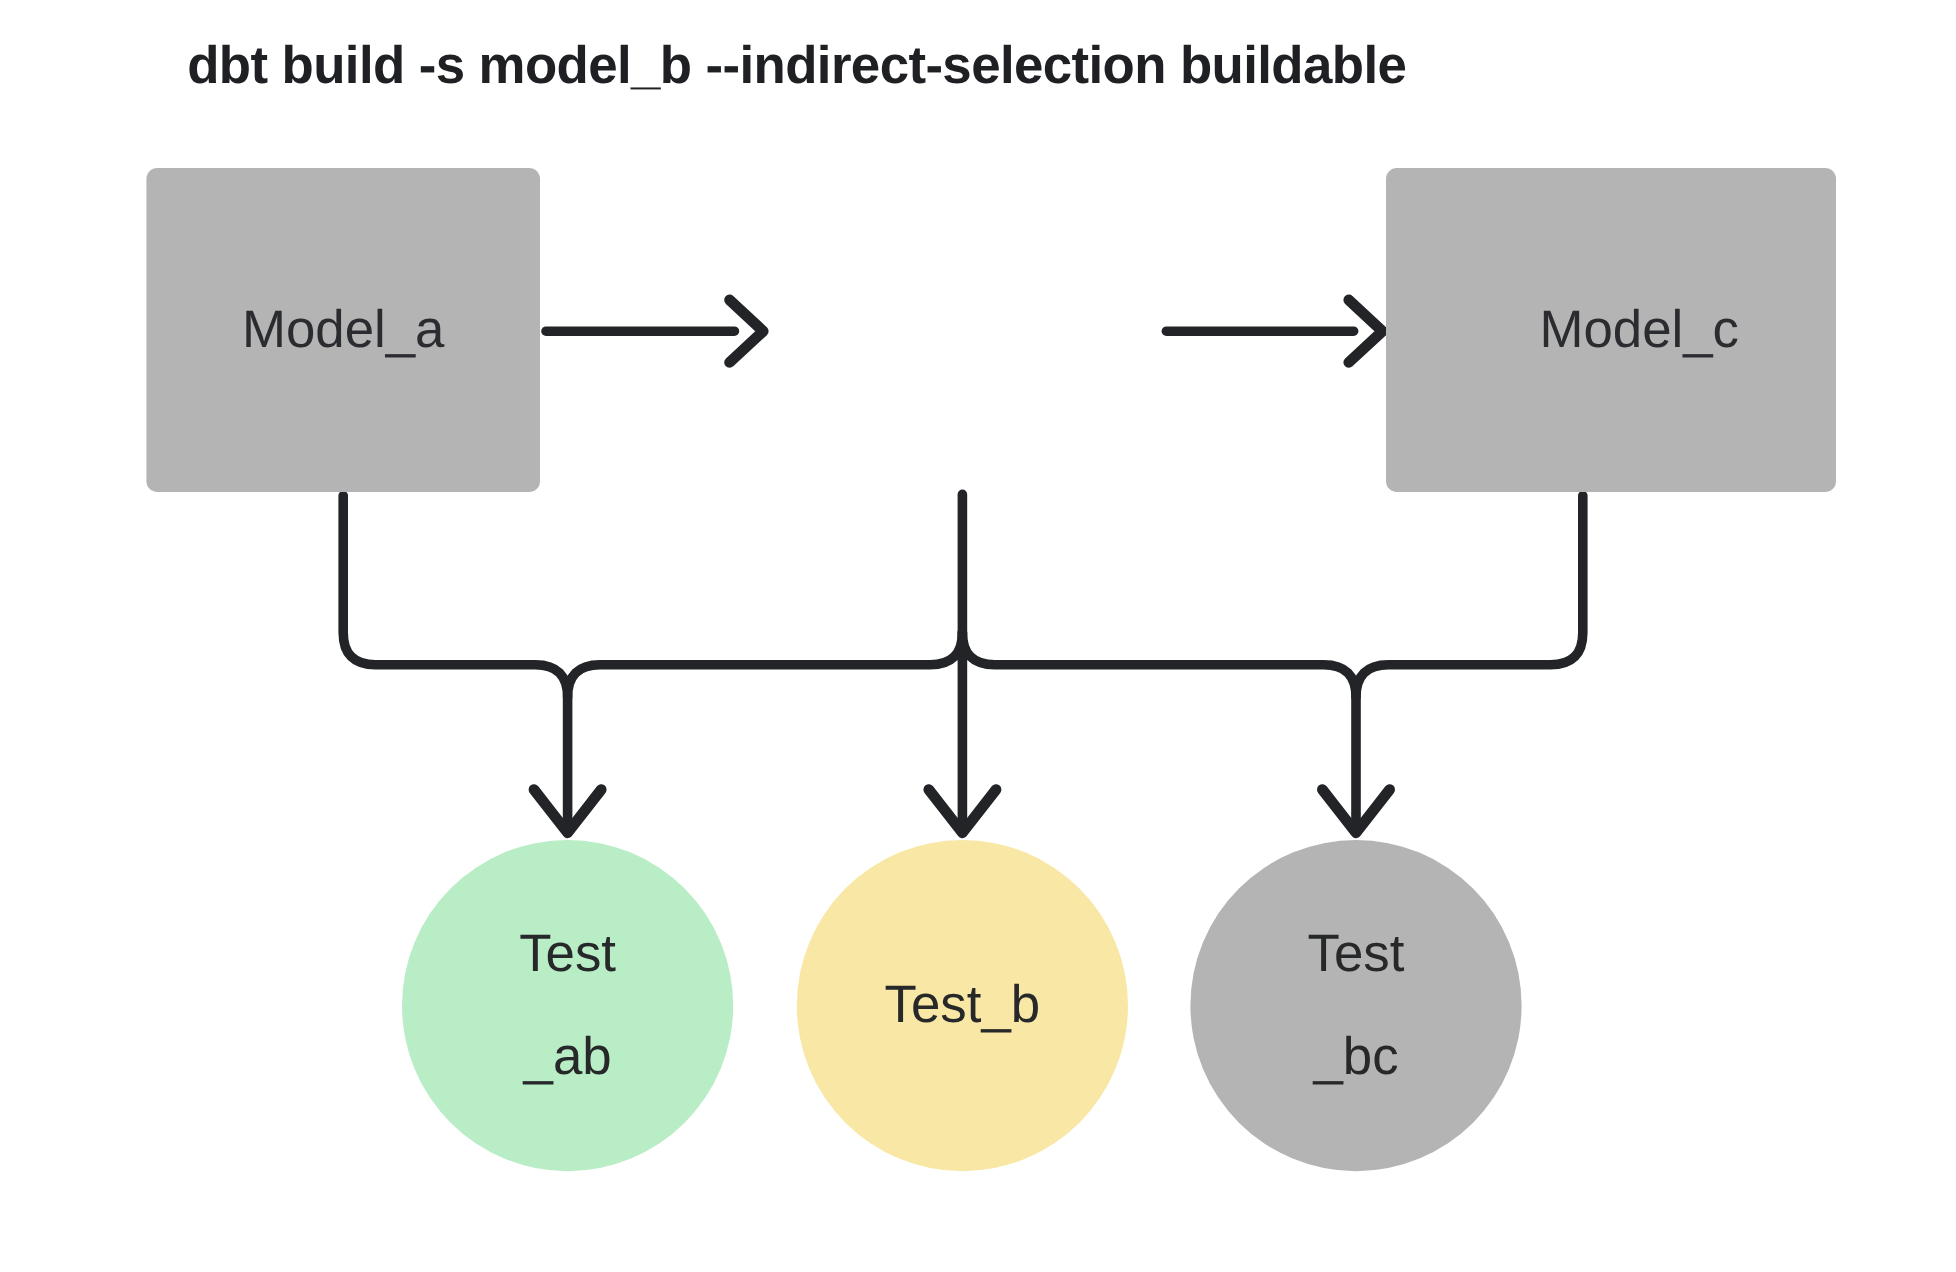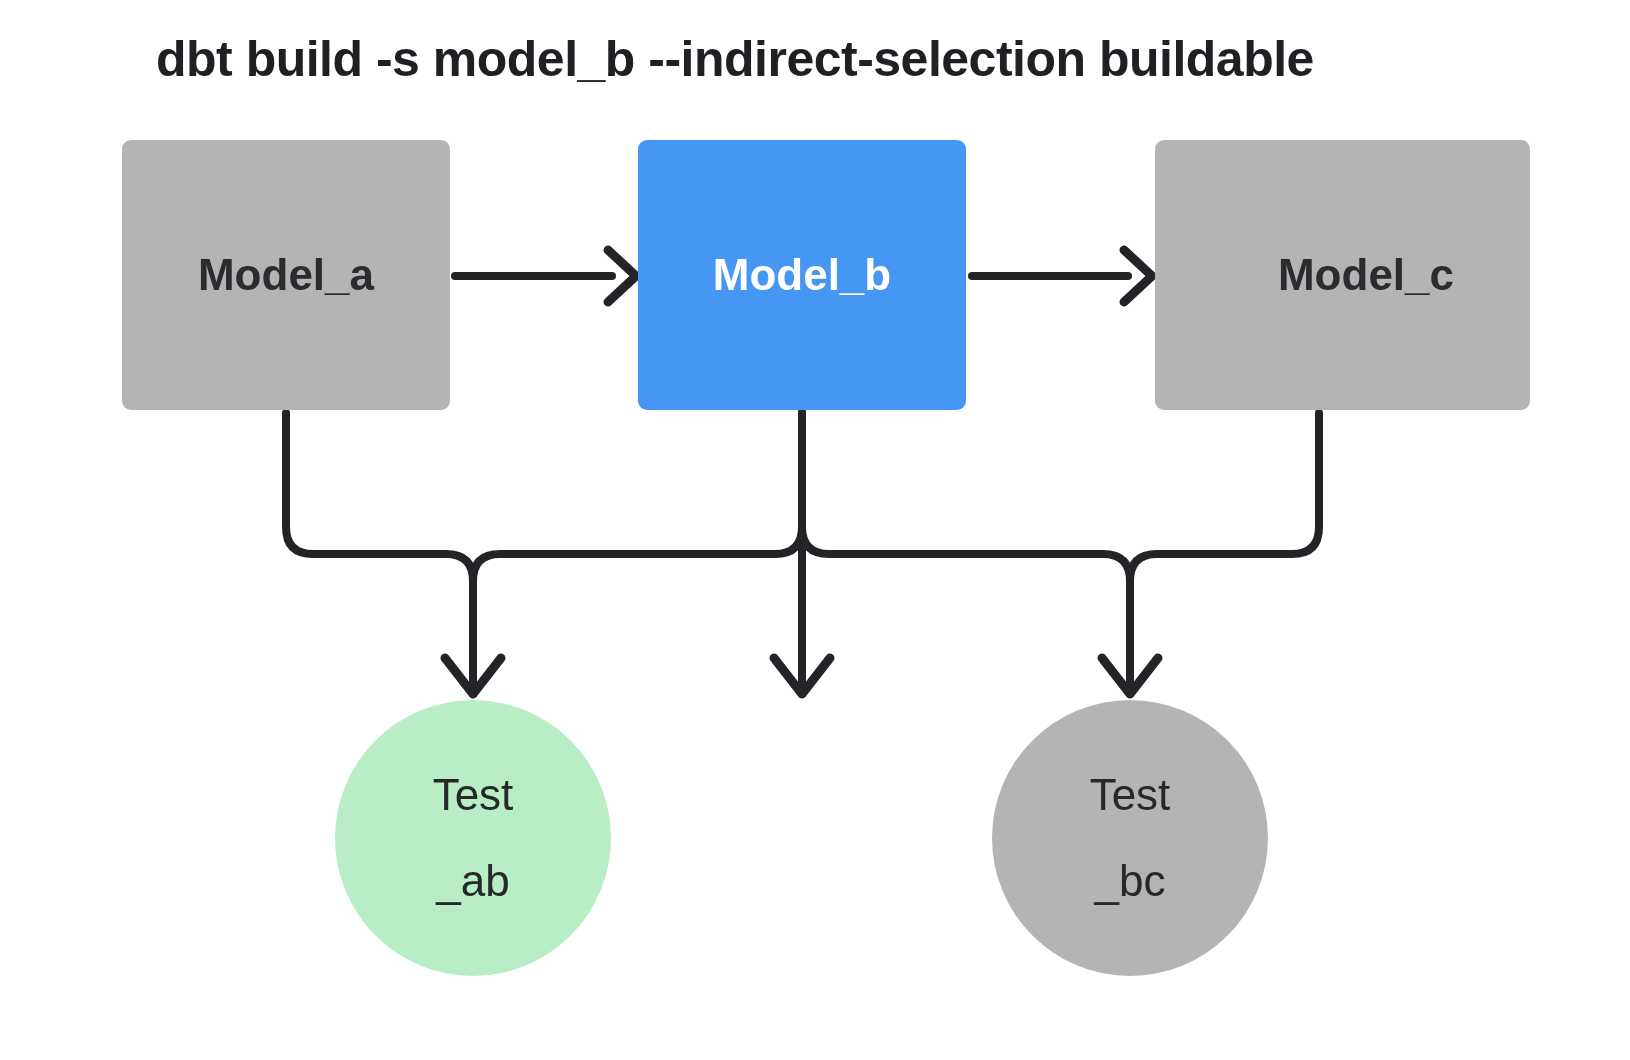--- a/index.html
+++ b/index.html
@@ -12,21 +12,21 @@
     position: relative;
     width: 1630px;
     height: 1060px;
     background: #ffffff;
     overflow: hidden;
   }
   .title {
     position: absolute;
     left: 156px;
     top: 30px;
-    font-size: 50px;
+    font-size: 44px;
     font-weight: 600;
     letter-spacing: -0.5px;
     color: #1e2023;
     white-space: nowrap;
   }
   .edges-layer {
     position: absolute;
     left: 0;
     top: 0;
   }
@@ -48,21 +48,20 @@
     top: 140px;
     width: 328px;
     height: 270px;
     border-radius: 9px;
     background: #b4b4b4;
     display: flex;
     align-items: center;
     justify-content: center;
     font-size: 44px;
     color: #2a2c2f;
-    font-weight: bold;
   }
   .model-node.highlight {
     background: #4696f3;
     color: #ffffff;
   }
   .model-a { left: 122px; }
   .model-b { left: 638px; }
   .model-c { left: 1155px; padding-left: 47px; }
   .test-node {
     position: absolute;
@@ -114,32 +113,33 @@
 
     <path class="arrowhead" d="M 445 658 L 473 694 L 501 658"></path>
     <path class="arrowhead" d="M 774 658 L 802 694 L 830 658"></path>
     <path class="arrowhead" d="M 1102 658 L 1130 694 L 1158 658"></path>
   </svg>
 
   <div class="model-node model-a">
     <span>Model_a</span>
   </div>
 
-  <div class="model-node model-b highlight">
-    <span>Model_b</span>
-  </div>
 
   <div class="model-node model-c">
     <span>Model_c</span>
   </div>
 
   <div class="test-node test-ab">
     <span class="test-line">Test</span>
     <span class="test-line">_ab</span>
   </div>
 
+  <div class="test-node test-b">
+    <span class="test-line">Test_b</span>
+
+  </div>
 
   <div class="test-node test-bc">
     <span class="test-line">Test</span>
     <span class="test-line">_bc</span>
   </div>
 
 </div>
 
 </body></html>

